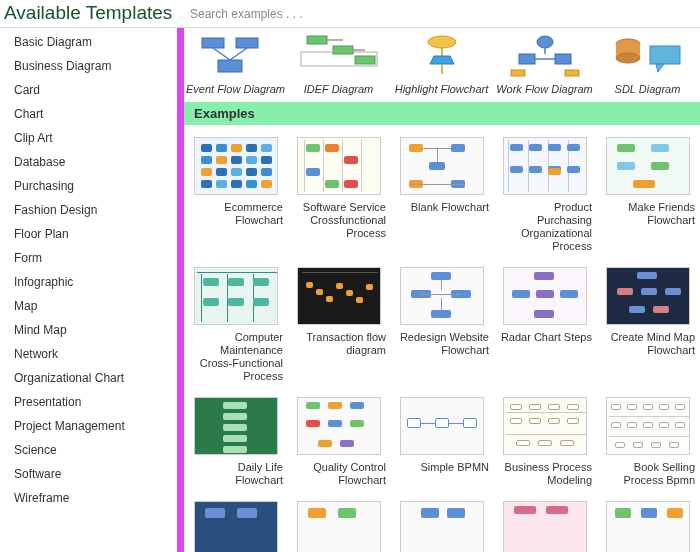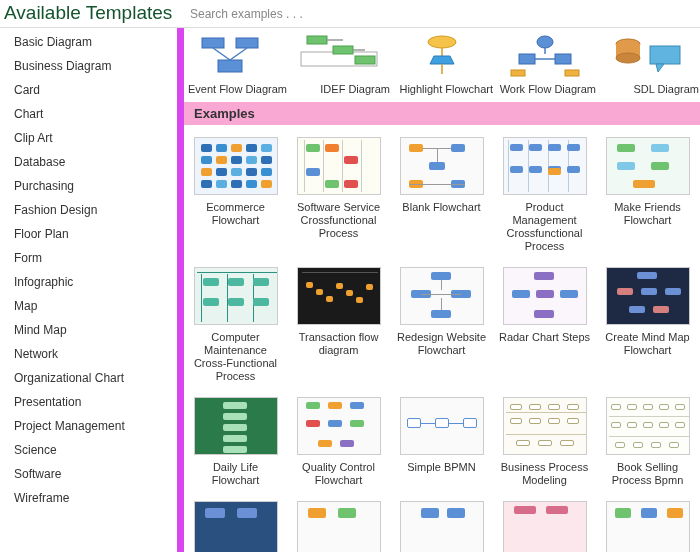--- a/index.html
+++ b/index.html
@@ -68,50 +68,51 @@
   .main-inner {
     padding: 0 0 0 0;
   }
   .row-types {
     display: flex;
     gap: 0;
     padding: 0 0 0 0;
   }
   .type-cell {
     width: 103px;
-    text-align: right;
+    text-align: center;
     padding: 4px 0 6px 0;
+    font-style: italic;
   }
   .type-thumb {
     width: 90px;
     height: 48px;
     margin: 0 auto 2px auto;
     display: flex;
     align-items: center;
     justify-content: center;
   }
   .type-label {
     font-size: 11px;
     color: #333;
     line-height: 14px;
   }
   .section-header {
-    background: #f9a8d4;
+    background: #86efac;
     font-weight: bold;
     font-size: 13px;
     padding: 4px 10px;
     color: #333;
   }
   .examples-grid {
     display: grid;
     grid-template-columns: repeat(5, 103px);
     padding-top: 12px;
   }
   .example-cell {
-    text-align: center;
+    text-align: right;
     padding: 0 4px 14px 4px;
   }
   .example-thumb {
     width: 84px;
     height: 58px;
     margin: 0 auto 6px auto;
     border: 1px solid #ccc;
     background: #fafafa;
     position: relative;
     overflow: hidden;
@@ -295,21 +296,21 @@
               <div class="mini-box" style="left: 6px; top: 6px; width: 13px; height: 7px; background: rgb(91, 143, 214);"></div>
               <div class="mini-box" style="left: 25px; top: 6px; width: 13px; height: 7px; background: rgb(91, 143, 214);"></div>
               <div class="mini-box" style="left: 44px; top: 6px; width: 13px; height: 7px; background: rgb(91, 143, 214);"></div>
               <div class="mini-box" style="left: 63px; top: 6px; width: 13px; height: 7px; background: rgb(91, 143, 214);"></div>
               <div class="mini-box" style="left: 6px; top: 28px; width: 13px; height: 7px; background: rgb(91, 143, 214);"></div>
               <div class="mini-box" style="left: 25px; top: 28px; width: 13px; height: 7px; background: rgb(91, 143, 214);"></div>
               <div class="mini-box" style="left: 44px; top: 28px; width: 13px; height: 7px; background: rgb(91, 143, 214);"></div>
               <div class="mini-box" style="left: 63px; top: 28px; width: 13px; height: 7px; background: rgb(91, 143, 214);"></div>
               <div class="mini-box" style="left: 44px; top: 30px; width: 13px; height: 7px; background: rgb(240, 160, 48);"></div>
             </div>
-            <div class="example-label">Product Management Crossfunctional Process</div>
+            <div class="example-label">Product Purchasing Organizational Process</div>
           </div>
           <div class="example-cell">
             <div class="example-thumb" style="background: rgb(240, 249, 244);">
               <div class="mini-box" style="left: 10px; top: 6px; width: 18px; height: 8px; background: rgb(111, 195, 111);"></div>
               <div class="mini-box" style="left: 44px; top: 6px; width: 18px; height: 8px; background: rgb(127, 200, 232);"></div>
               <div class="mini-box" style="left: 10px; top: 24px; width: 18px; height: 8px; background: rgb(127, 200, 232);"></div>
               <div class="mini-box" style="left: 44px; top: 24px; width: 18px; height: 8px; background: rgb(111, 195, 111);"></div>
               <div class="mini-box" style="left: 26px; top: 42px; width: 22px; height: 8px; background: rgb(240, 160, 48);"></div>
             </div>
             <div class="example-label">Make Friends Flowchart</div>

